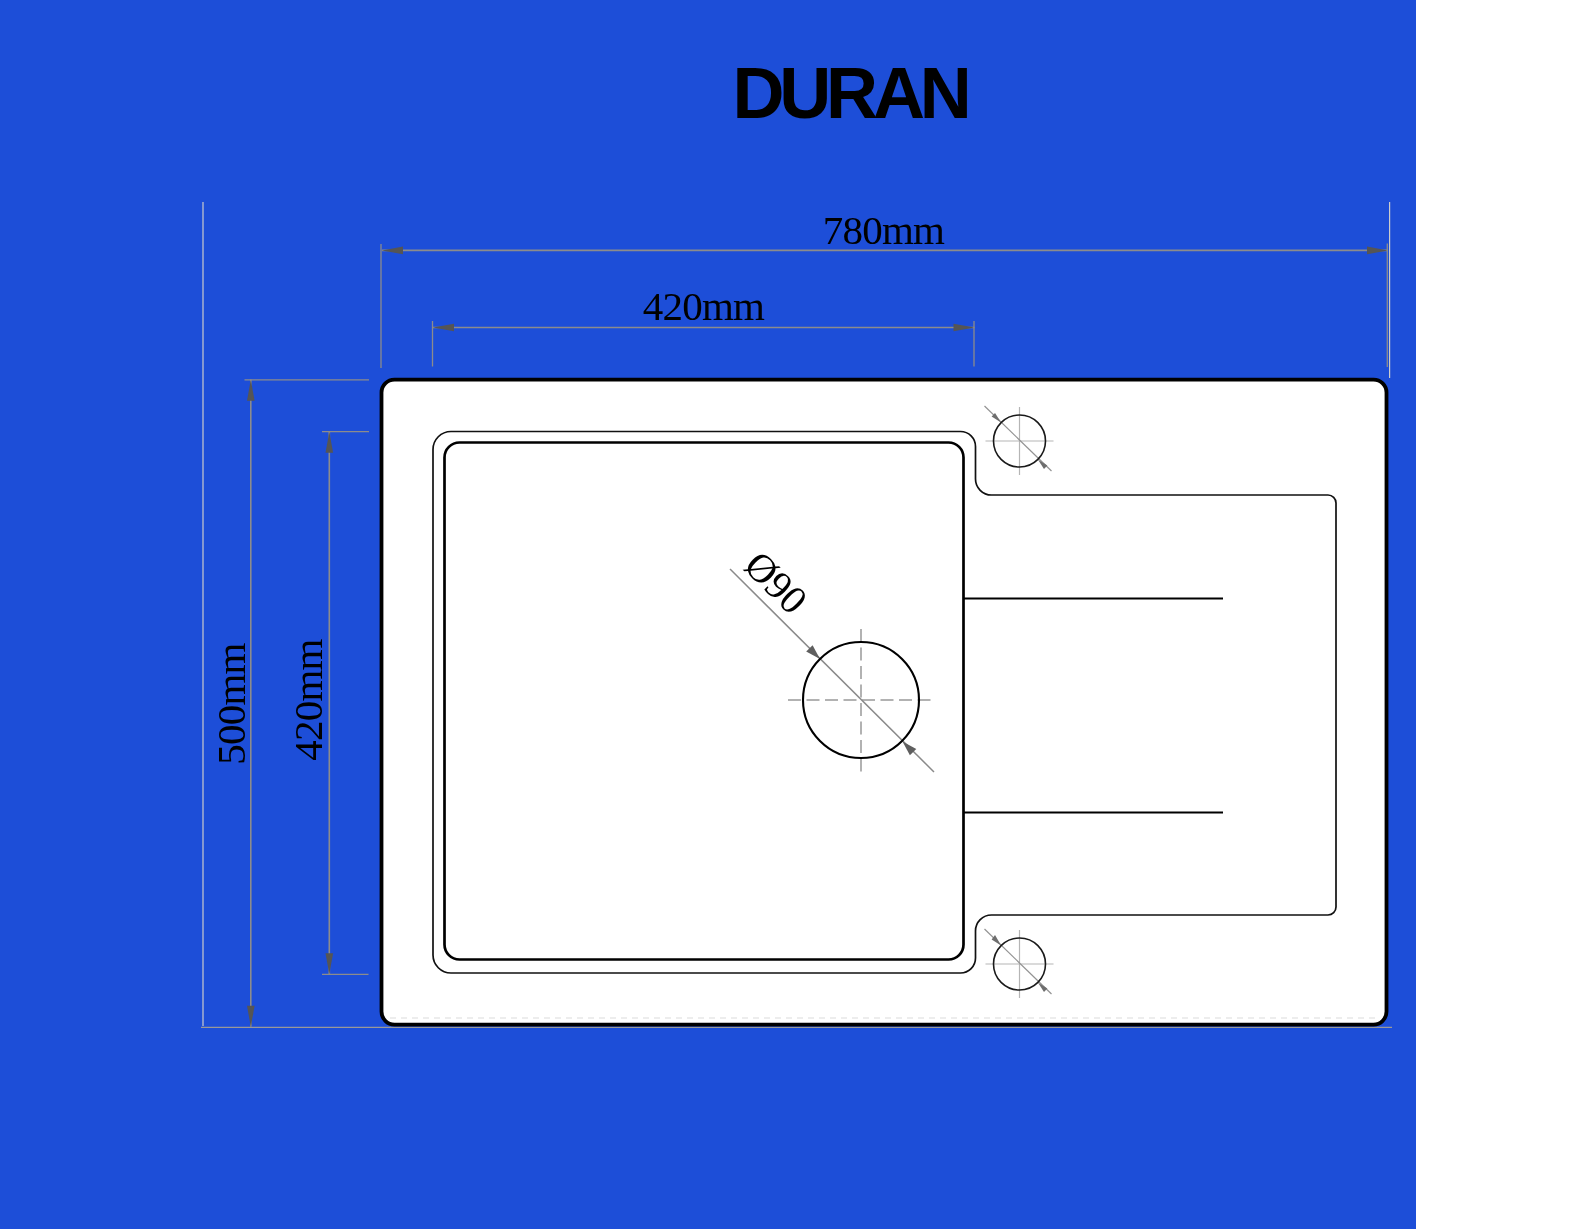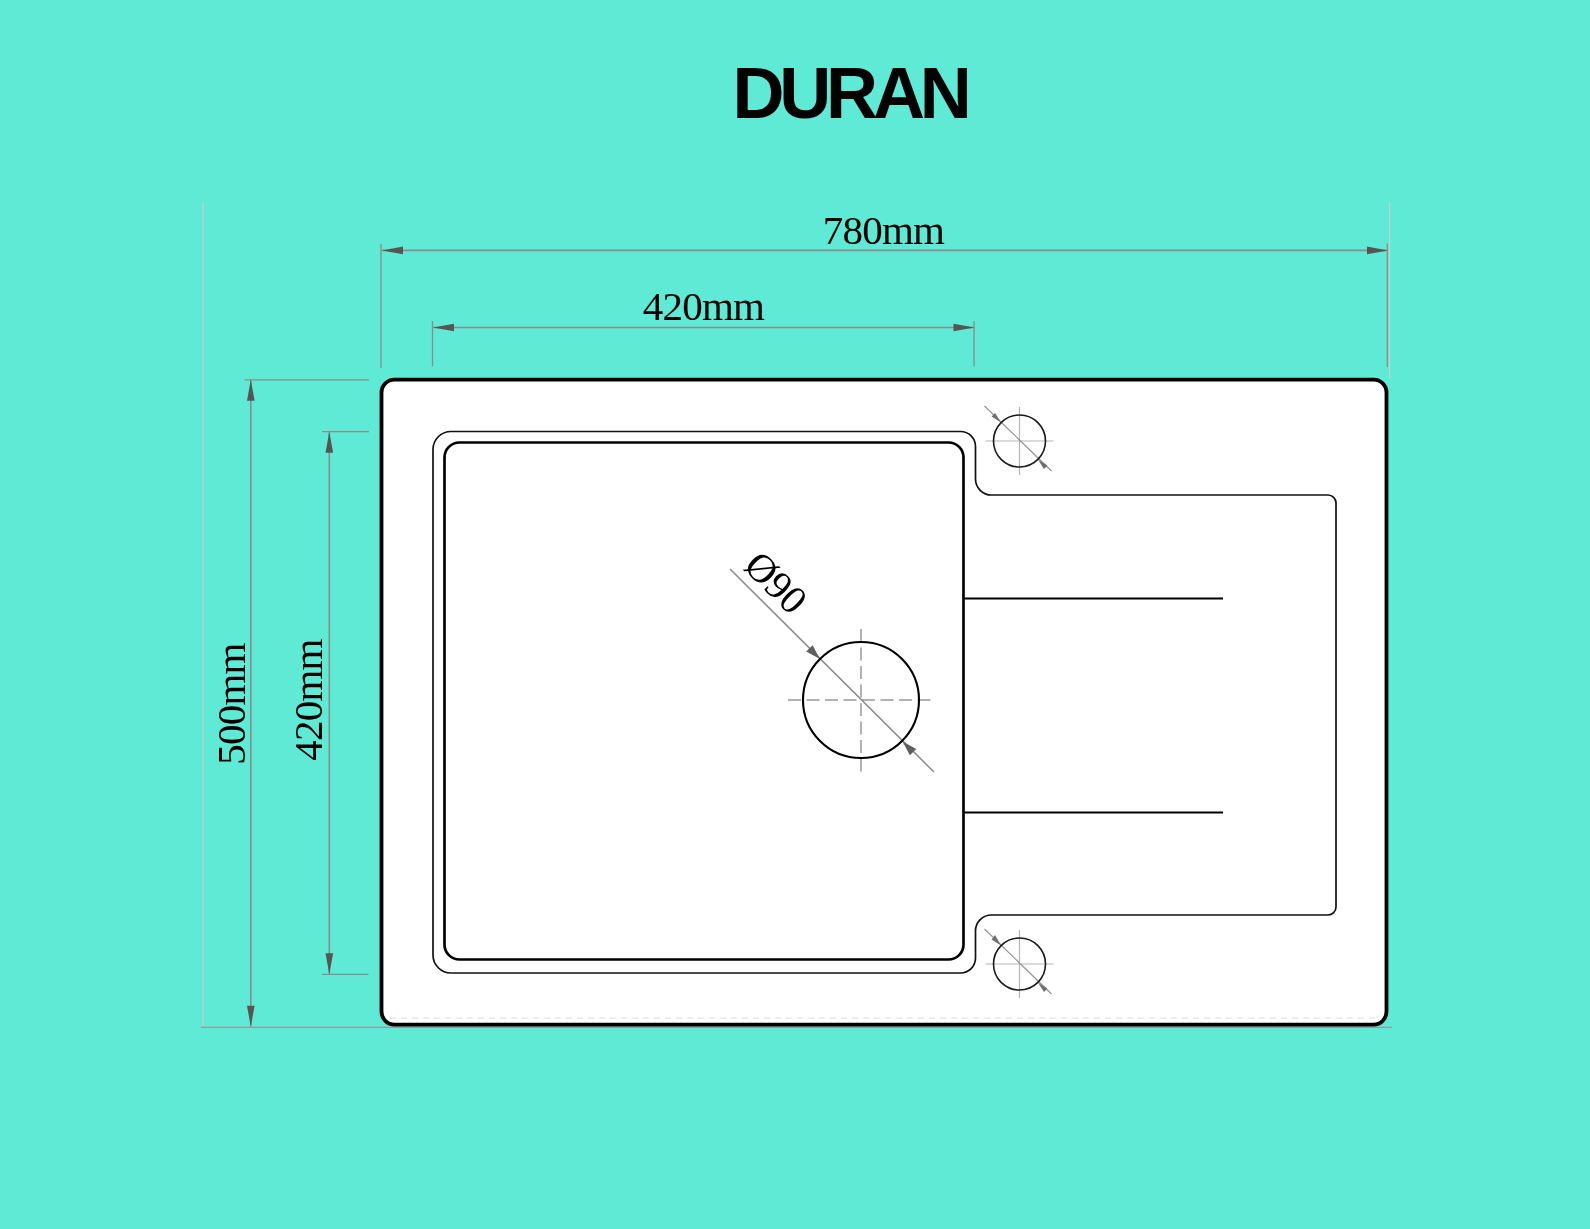--- a/index.html
+++ b/index.html
@@ -1,16 +1,16 @@
 <!DOCTYPE html>
 <html><head>
 <meta charset="utf-8">
 <style>
 html,body{margin:0;padding:0;background:#ffffff;}
-#page{position:relative;width:1590px;height:1229px;background:#5eead4;overflow:hidden;}
+#page{position:relative;width:1416px;height:1229px;background:#1d4ed8;overflow:hidden;}
 text{font-family:"Liberation Serif",serif;fill:#000;}
 </style>
 </head>
 <body>
 <div id="page">
 <svg width="1590" height="1229" viewBox="0 0 1590 1229">
 
 <text x="849.5" y="118" text-anchor="middle" style="font-family:&quot;Liberation Sans&quot;,sans-serif;font-weight:bold;font-size:72px;letter-spacing:-5.2px">DURAN</text>
 
 <line x1="203" y1="202" x2="203" y2="1026" stroke="#cccccc" stroke-width="1.2"></line>

